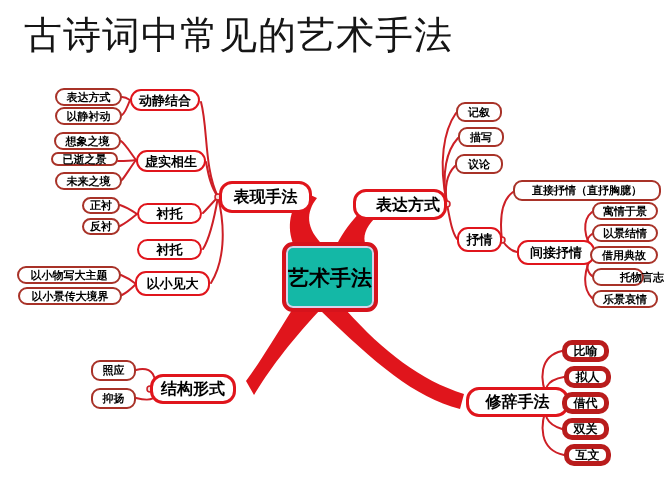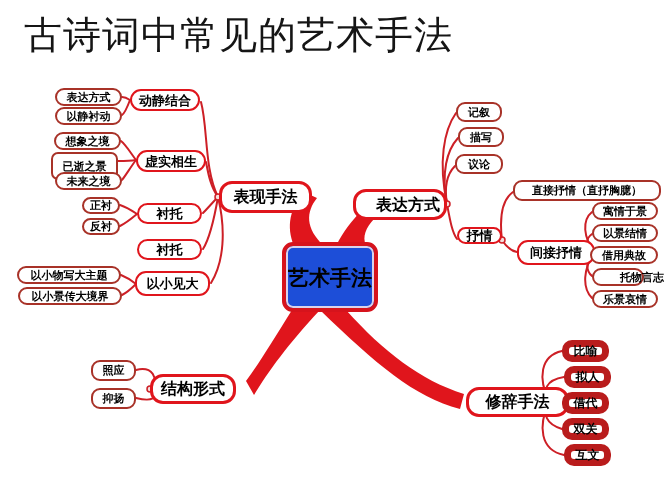--- a/index.html
+++ b/index.html
@@ -13,26 +13,26 @@
     font-size:38px;font-weight:400;color:#151515;letter-spacing:1px;
     white-space:nowrap;
   }
   svg.wires{position:absolute;left:0;top:0;width:667px;height:500px;}
   .node{
     position:absolute;display:flex;align-items:center;justify-content:center;
     background:#ffffff;color:#000;font-weight:bold;white-space:nowrap;
     box-sizing:border-box;line-height:1;
   }
   .leaf{border:2px solid #a83228;border-radius:9px;font-size:11px;}
-  .leaf-bright{border:7px solid #b91c1c;border-radius:10px;font-size:12px;}
+  .leaf-bright{border:5px solid #b91c1c;border-radius:10px;font-size:12px;}
   .parent{border:2px solid #e0151c;border-radius:11px;font-size:13px;}
   .main{border:3px solid #e0151c;border-radius:13px;font-size:16px;}
   .center{
     border:4px solid #d6131c;border-radius:11px;font-size:21px;
-    background:#1d4ed8;box-shadow:inset 0 0 0 2px #d9d2ea;
+    background:#14b8a6;box-shadow:inset 0 0 0 2px #d9d2ea;
   }
 </style>
 </head>
 <body>
 
 <div class="slide">
 
   <div class="title">古诗词中常见的艺术手法</div>
 
   <svg class="wires" viewBox="0 0 667 500">
@@ -90,35 +90,35 @@
   </svg>
 
   <div class="node center" style="left:282px;top:242px;width:96px;height:70px;">艺术手法</div>
 
   <div class="node main" style="left:219px;top:181px;width:93px;height:32px;">表现手法</div>
   <div class="node parent" style="left:130px;top:89px;width:70px;height:22px;">动静结合</div>
   <div class="node leaf" style="left:55px;top:88px;width:67px;height:18px;">表达方式</div>
   <div class="node leaf" style="left:55px;top:107px;width:67px;height:18px;">以静衬动</div>
   <div class="node parent" style="left:136px;top:150px;width:70px;height:22px;">虚实相生</div>
   <div class="node leaf" style="left:54px;top:132px;width:67px;height:18px;">想象之境</div>
-  <div class="node leaf" style="left:51px;top:152px;width:67px;height:28px;border-radius:7px;">已逝之景</div>
+  <div class="node leaf" style="left:51px;top:152px;width:67px;height:14px;border-radius:7px;">已逝之景</div>
   <div class="node leaf" style="left:55px;top:172px;width:67px;height:18px;">未来之境</div>
   <div class="node parent" style="left:137px;top:203px;width:65px;height:21px;">衬托</div>
   <div class="node leaf" style="left:82px;top:197px;width:38px;height:17px;">正衬</div>
   <div class="node leaf" style="left:82px;top:218px;width:38px;height:17px;">反衬</div>
   <div class="node parent" style="left:137px;top:239px;width:65px;height:21px;">衬托</div>
   <div class="node parent" style="left:135px;top:271px;width:75px;height:25px;">以小见大</div>
   <div class="node leaf" style="left:17px;top:266px;width:104px;height:18px;">以小物写大主题</div>
   <div class="node leaf" style="left:18px;top:287px;width:104px;height:18px;">以小景传大境界</div>
 
   <div class="node main" style="left:353px;top:189px;width:94px;height:31px;padding-left:16px;">表达方式</div>
   <div class="node leaf" style="left:456px;top:102px;width:46px;height:20px;">记叙</div>
   <div class="node leaf" style="left:458px;top:127px;width:46px;height:20px;">描写</div>
   <div class="node leaf" style="left:455px;top:154px;width:48px;height:20px;">议论</div>
-  <div class="node parent" style="left:457px;top:227px;width:45px;height:17px;">抒情</div>
+  <div class="node parent" style="left:457px;top:227px;width:45px;height:25px;">抒情</div>
   <div class="node leaf" style="left:513px;top:180px;width:148px;height:21px;">直接抒情（直抒胸臆）</div>
   <div class="node parent" style="left:517px;top:240px;width:78px;height:25px;">间接抒情</div>
   <div class="node leaf" style="left:592px;top:202px;width:66px;height:18px;">寓情于景</div>
   <div class="node leaf" style="left:592px;top:224px;width:66px;height:18px;">以景结情</div>
   <div class="node leaf" style="left:590px;top:246px;width:68px;height:18px;">借用典故</div>
   <div class="node leaf" style="left:592px;top:268px;width:46px;height:18px;padding-left:48px;">托物言志</div>
   <div class="node leaf" style="left:592px;top:290px;width:66px;height:18px;">乐景哀情</div>
 
   <div class="node main" style="left:150px;top:374px;width:86px;height:30px;">结构形式</div>
   <div class="node leaf" style="left:91px;top:360px;width:45px;height:21px;">照应</div>

